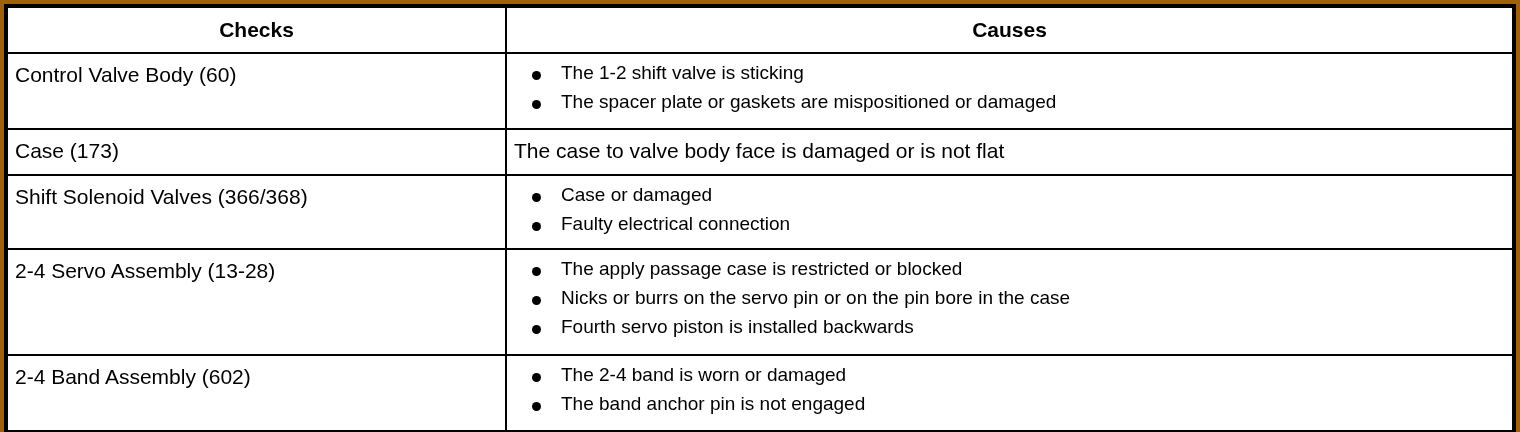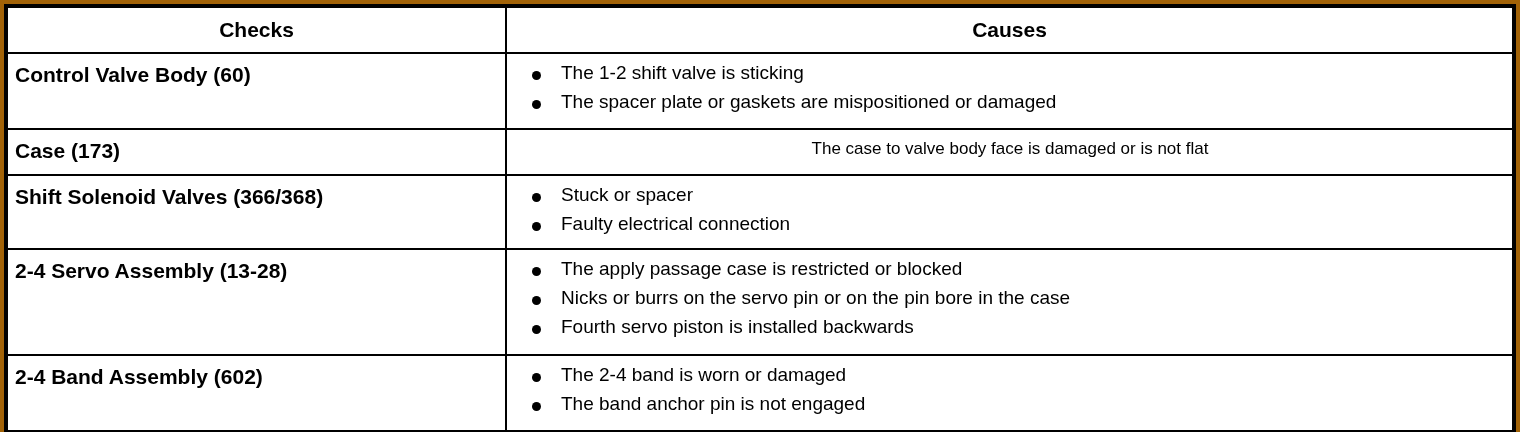--- a/index.html
+++ b/index.html
@@ -54,32 +54,30 @@
   thead th.th-checks { border-left: none; }
   thead th.th-causes { border-right: none; }
 
   
   td.cell-check {
     border-left: none;
     font-size: 21px;
     line-height: 1.05;
     padding: 10px 20px 10px 7px;
     white-space: nowrap;
-    font-weight: bold;
   }
   td.cell-cause {
     border-right: none;
     padding: 9px 6px 11px 0px;
   }
 
   .plain-cause {
-    font-size: 17px;
+    font-size: 21px;
     line-height: 1.05;
     padding: 1px 0 0 7px;
-    text-align: center;
   }
 
   ul.cause-list {
     list-style: none;
     margin: 0;
     padding: 0;
   }
   ul.cause-list li {
     position: relative;
     font-size: 19px;
@@ -148,21 +146,21 @@
           <div class="plain-cause">The case to valve body face is damaged or is not flat</div>
         </td>
       </tr>
 
       <tr class="row-r2">
         <td class="cell-check">Shift Solenoid Valves (366/368)</td>
         <td class="cell-cause">
           <ul class="cause-list">
             <li>
               <span class="bullet-dot"></span>
-              <span>Stuck or spacer</span>
+              <span>Case or damaged</span>
             </li>
             <li>
               <span class="bullet-dot"></span>
               <span>Faulty electrical connection</span>
             </li>
           </ul>
         </td>
       </tr>
 
       <tr class="row-r3">

